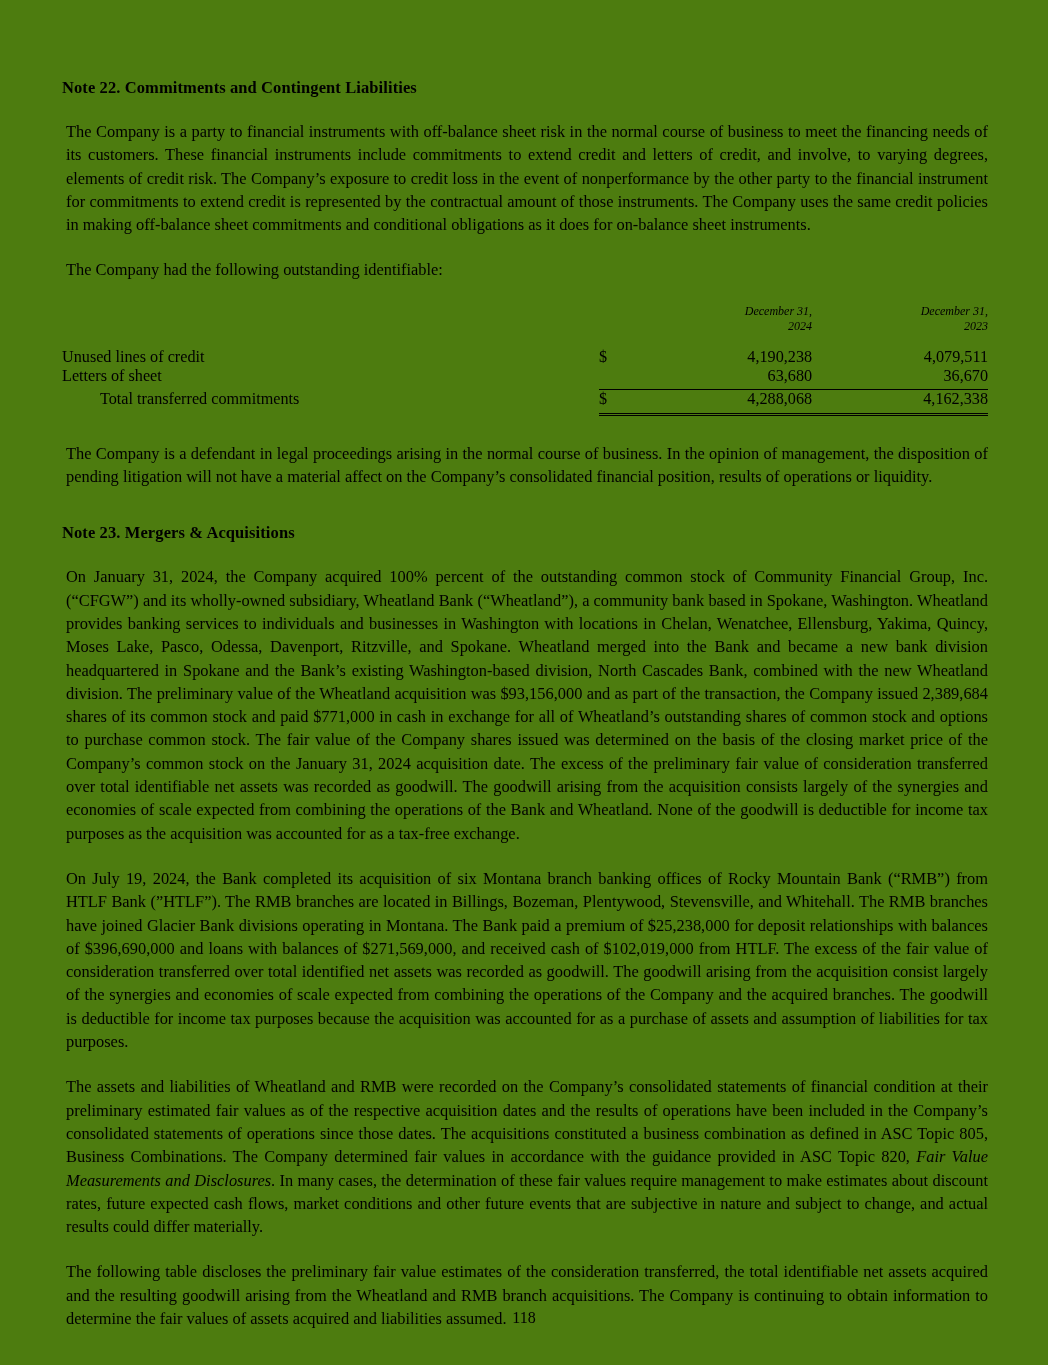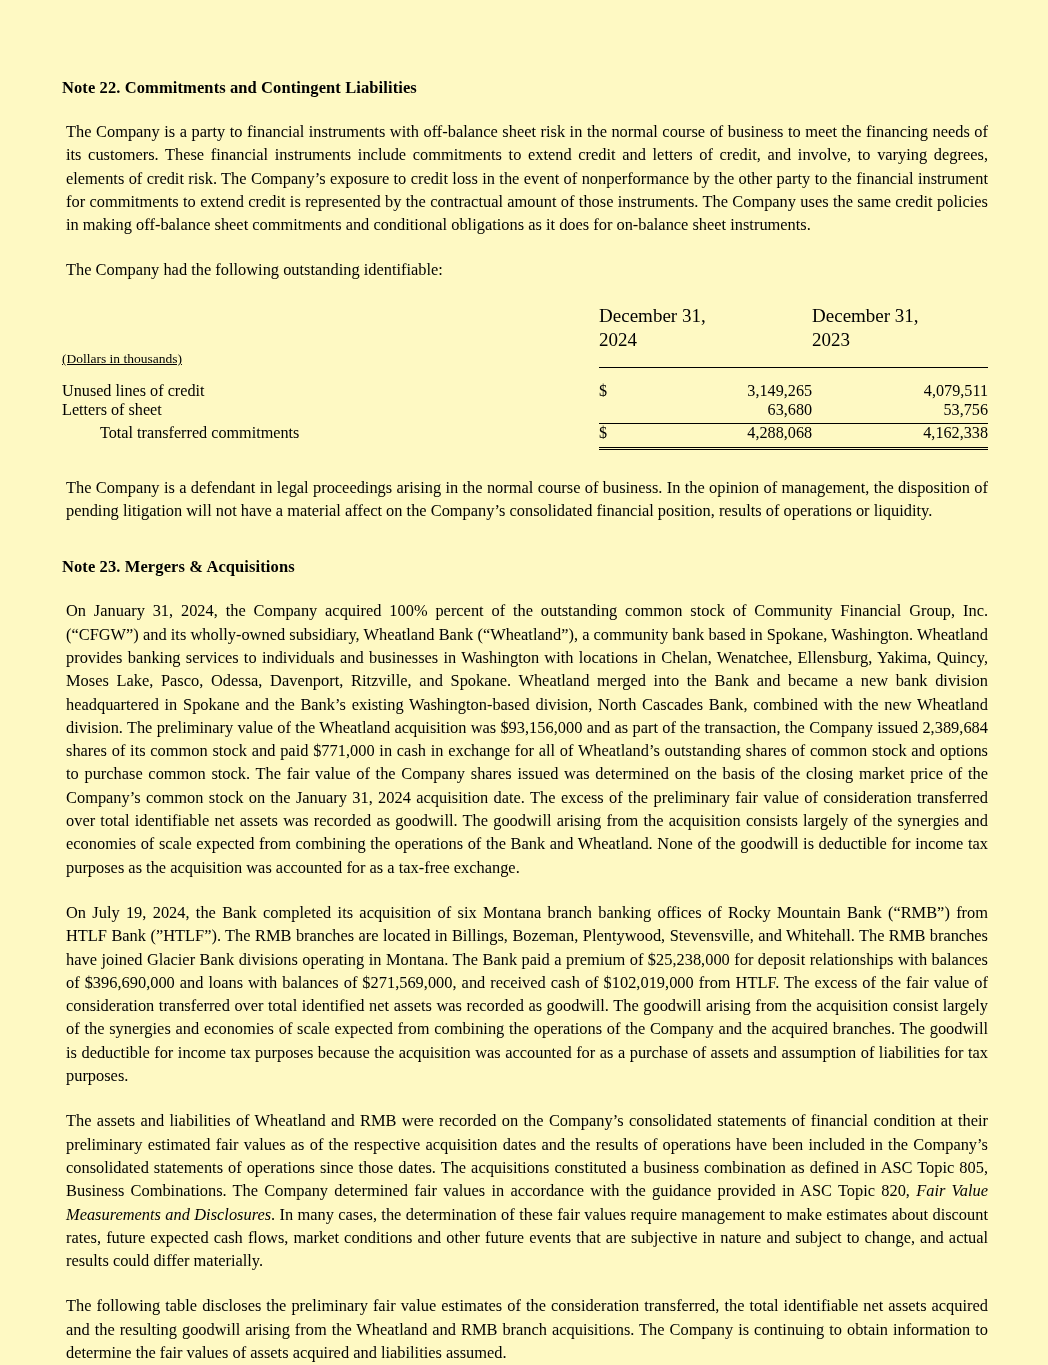--- a/index.html
+++ b/index.html
@@ -10,21 +10,21 @@
   body {
     font-family: "Liberation Serif", serif;
     color: #000000;
   }
   .page {
     width: 1048px;
     height: 1365px;
     position: relative;
     box-sizing: border-box;
     padding: 78px 60px 0 62px;
-    background: #fef9c3;
+    background: #4d7c0f;
   }
   .note-heading {
     font-weight: bold;
     font-size: 16.5px;
     margin: 0 0 22px 0;
     letter-spacing: 0.1px;
   }
   p.body {
     font-size: 16.4px;
     line-height: 1.42;
@@ -43,24 +43,25 @@
   }
   table.commitments td, table.commitments th {
     padding: 0;
     vertical-align: bottom;
     font-weight: normal;
   }
   .col-label { width: 58%; }
   .col-dollar { width: 4%; }
   .col-num { width: 19%; }
   .hdr-cell {
-    text-align: left;
+    text-align: right;
     line-height: 1.25;
     padding-bottom: 2px;
-    font-size: 19px;
+    font-size: 12px;
+    font-style: italic;
   }
   .hdr-rule {
     border-bottom: 1px solid #000;
     height: 3px;
   }
   .units {
     font-size: 13.5px;
     text-decoration: underline;
     padding-bottom: 3px;
   }
@@ -125,45 +126,40 @@
         <td></td>
         <td class="hdr-cell" colspan="2">
           <div>December 31,</div>
           <div>2024</div>
         </td>
         <td class="hdr-cell" colspan="2">
           <div>December 31,</div>
           <div>2023</div>
         </td>
       </tr>
-      <tr>
-        <td class="units">(Dollars in thousands)</td>
-        <td class="hdr-rule" colspan="2"></td>
-        <td class="hdr-rule" colspan="2"></td>
-      </tr>
     </thead>
     <tbody>
       <tr class="spacer">
           <td colspan="5"></td>
         </tr>
 
       <tr>
         <td class="row-label">Unused lines of credit</td>
         <td class="dollar">$</td>
-        <td class="num">3,149,265</td>
+        <td class="num">4,190,238</td>
         <td class="dollar"></td>
         <td class="num">4,079,511</td>
       </tr>
 
       <tr>
         <td class="row-label">Letters of sheet</td>
         <td class="dollar"></td>
         <td class="num">63,680</td>
         <td class="dollar"></td>
-        <td class="num">53,756</td>
+        <td class="num">36,670</td>
       </tr>
 
       <tr>
         <td></td>
         <td colspan="2" class="single-underline"></td>
         <td colspan="2" class="single-underline"></td>
       </tr>
 
       <tr class="total-row">
         <td class="row-label indent">Total transferred commitments</td>
@@ -186,13 +182,14 @@
   <h2 class="note-heading" style="margin-top:35px;">Note 23.  Mergers &amp; Acquisitions</h2>
 
   <p class="body">On January 31, 2024, the Company acquired 100% percent of the outstanding common stock of Community Financial Group, Inc. (“CFGW”) and its wholly-owned subsidiary, Wheatland Bank (“Wheatland”), a community bank based in Spokane, Washington. Wheatland provides banking services to individuals and businesses in Washington with locations in Chelan, Wenatchee, Ellensburg, Yakima, Quincy, Moses Lake, Pasco, Odessa, Davenport, Ritzville, and Spokane.  Wheatland merged into the Bank and became a new bank division headquartered in Spokane and the Bank’s existing Washington-based division, North Cascades Bank, combined with the new Wheatland division. The preliminary value of the Wheatland acquisition was $93,156,000 and as part of the transaction, the Company issued 2,389,684 shares of its common stock and paid $771,000 in cash in exchange for all of Wheatland’s outstanding shares of common stock and options to purchase common stock.  The fair value of the Company shares issued was determined on the basis of the closing market price of the Company’s common stock on the January 31, 2024 acquisition date.  The excess of the preliminary fair value of consideration transferred over total identifiable net assets was recorded as goodwill.  The goodwill arising from the acquisition consists largely of the synergies and economies of scale expected from combining the operations of the Bank and Wheatland.  None of the goodwill is deductible for income tax purposes as the acquisition was accounted for as a tax-free exchange.</p>
 
   <p class="body">On July 19, 2024, the Bank completed its acquisition of six Montana branch banking offices of Rocky Mountain Bank (“RMB”) from HTLF Bank (”HTLF”). The RMB branches are located in Billings,  Bozeman, Plentywood, Stevensville, and Whitehall. The RMB branches have joined Glacier Bank divisions operating in Montana. The Bank paid a premium of $25,238,000 for deposit relationships with balances of $396,690,000 and loans with balances of $271,569,000, and received cash of $102,019,000 from HTLF. The excess of the fair value of consideration transferred over total identified net assets was recorded as goodwill. The goodwill arising from the acquisition consist largely of the synergies and economies of scale expected from combining the operations of the Company and the acquired branches. The goodwill is deductible for income tax purposes because the acquisition was accounted for as a purchase of assets and assumption of liabilities for tax purposes.</p>
 
   <p class="body"><span>The assets and liabilities of Wheatland and RMB were recorded on the Company’s consolidated statements of financial condition at their preliminary estimated fair values as of the respective acquisition dates and the results of operations have been included in the Company’s consolidated statements of operations since those dates.  The acquisitions constituted a business combination as defined in ASC Topic 805, Business Combinations. The Company determined fair values in accordance with the guidance provided in ASC Topic 820, </span><em class="italic">Fair Value Measurements and Disclosures</em><span>. In many cases, the determination of these fair values require management to make estimates about discount rates, future expected cash flows, market conditions and other future events that are subjective in nature and subject to change, and actual results could differ materially.</span></p>
 
   <p class="body">The following table discloses the preliminary fair value  estimates of the consideration transferred, the total identifiable net assets acquired and the resulting goodwill arising from the Wheatland and RMB branch acquisitions.  The Company is continuing to obtain information to determine the fair values of assets acquired and liabilities assumed.</p>
 
+  <div class="page-number">118</div>
 </div>
 
 </body></html>

